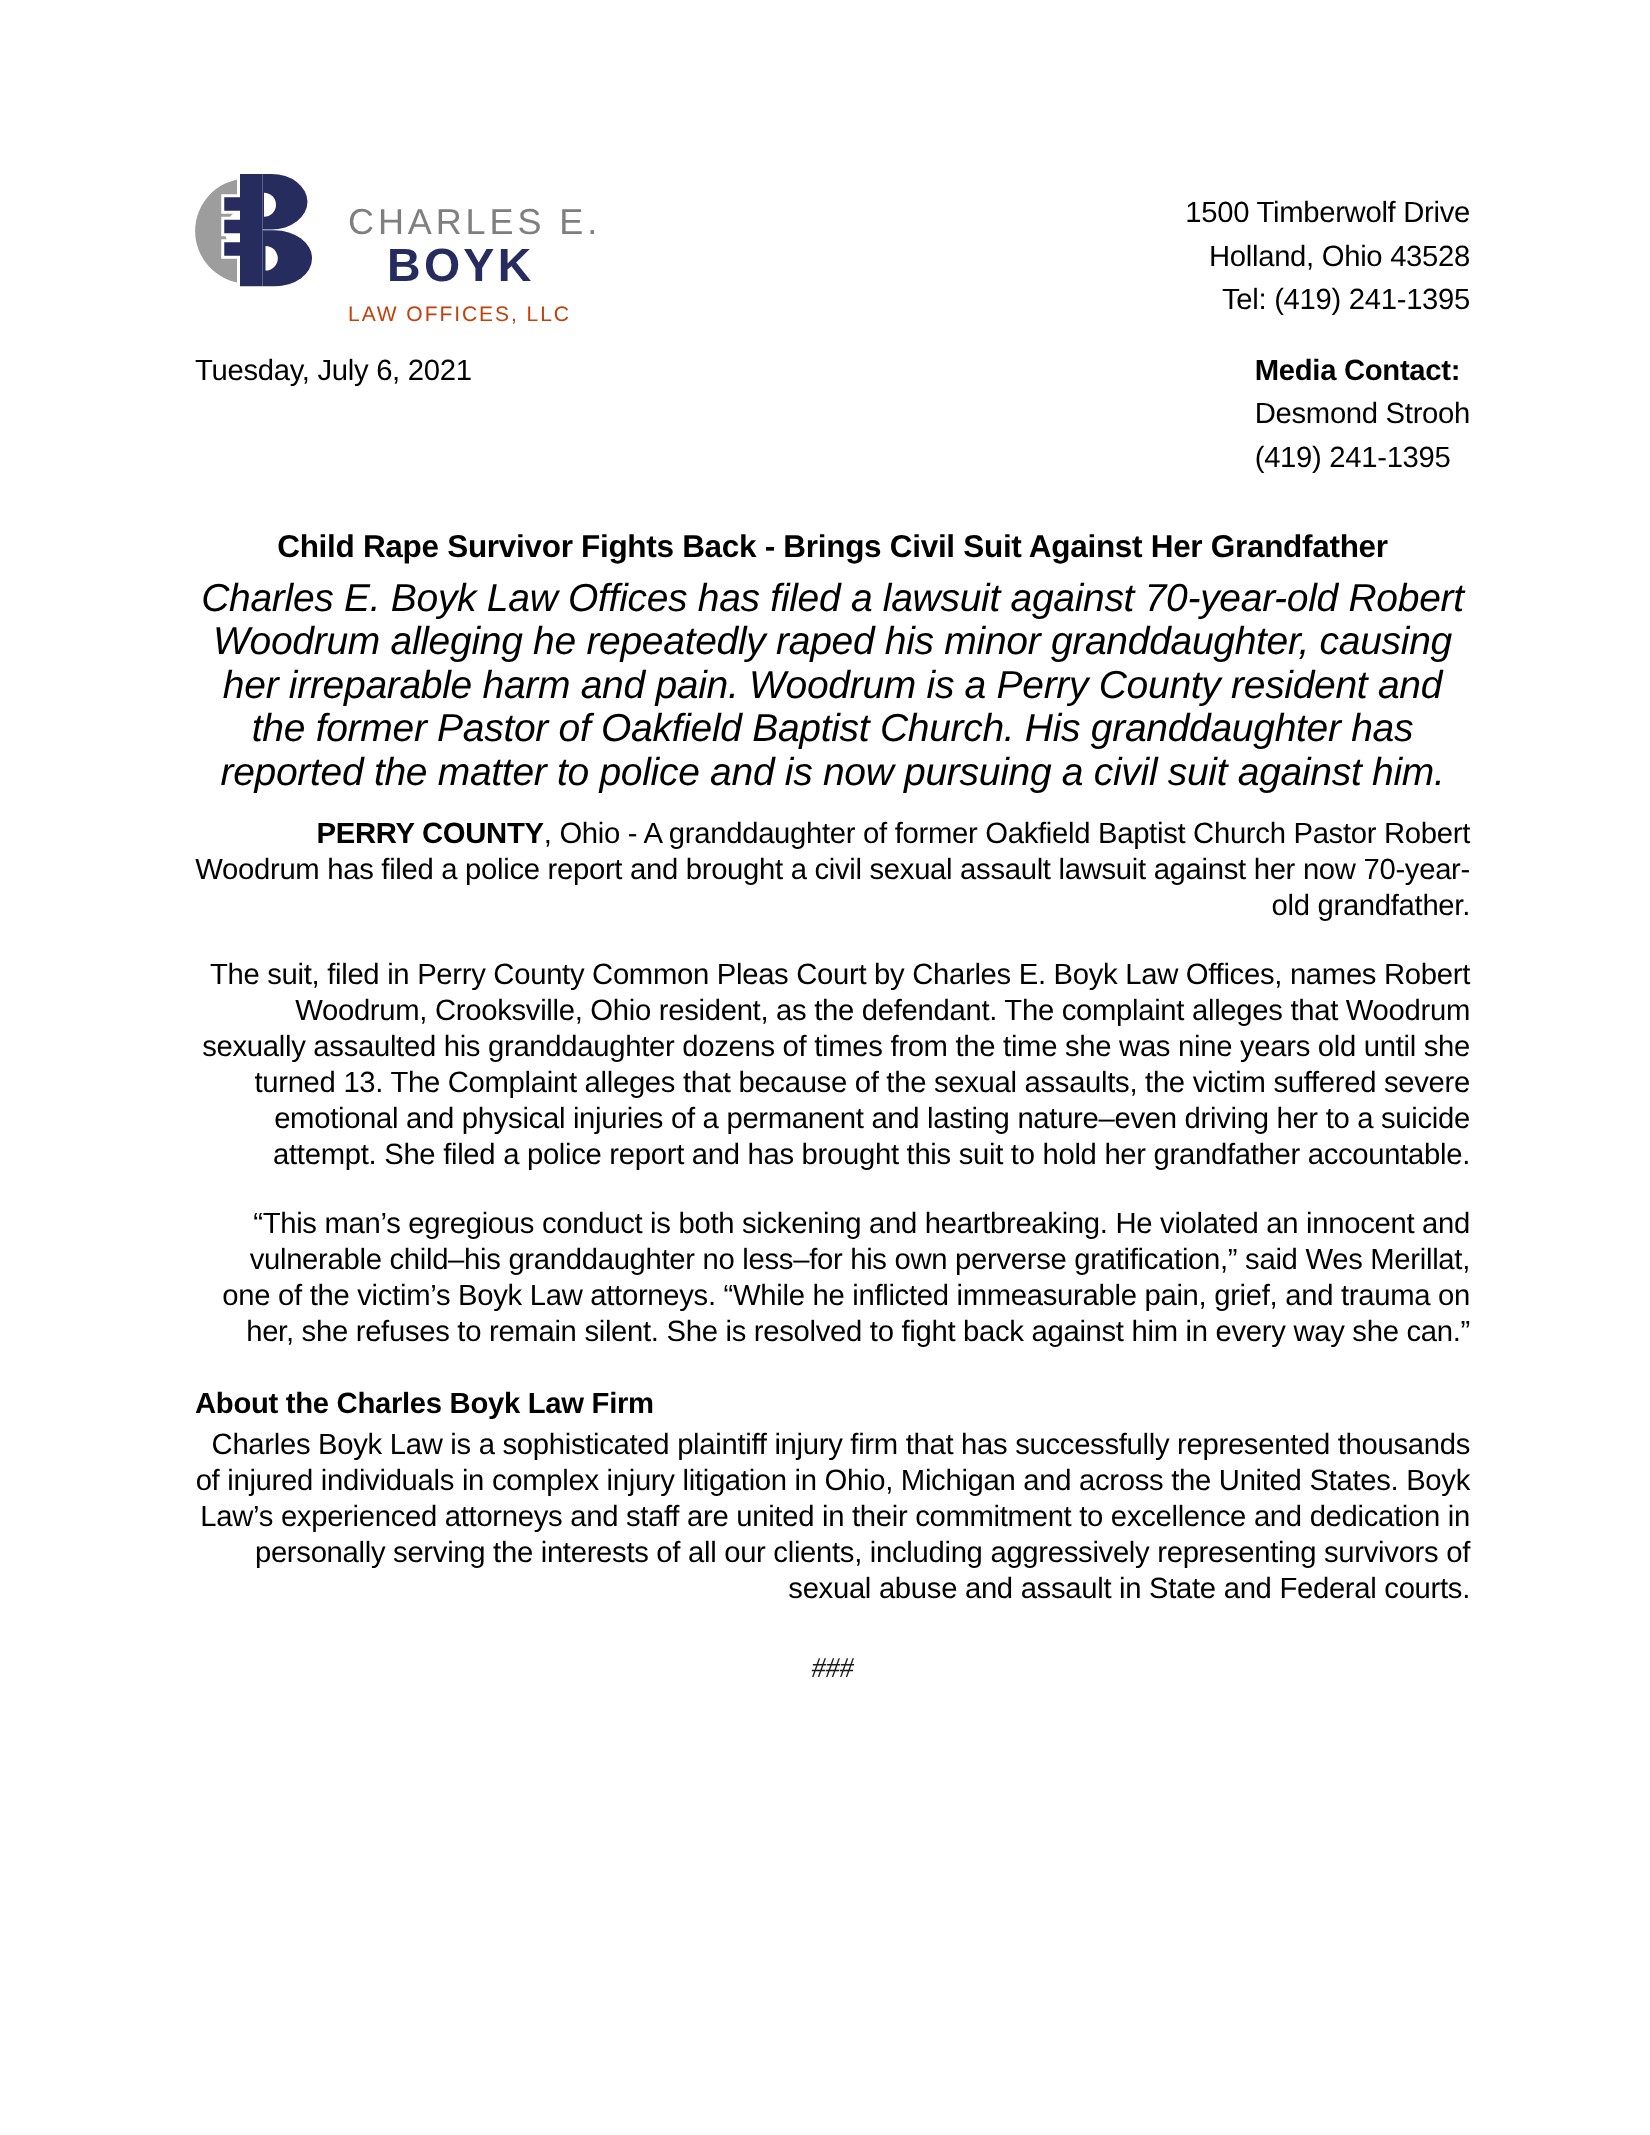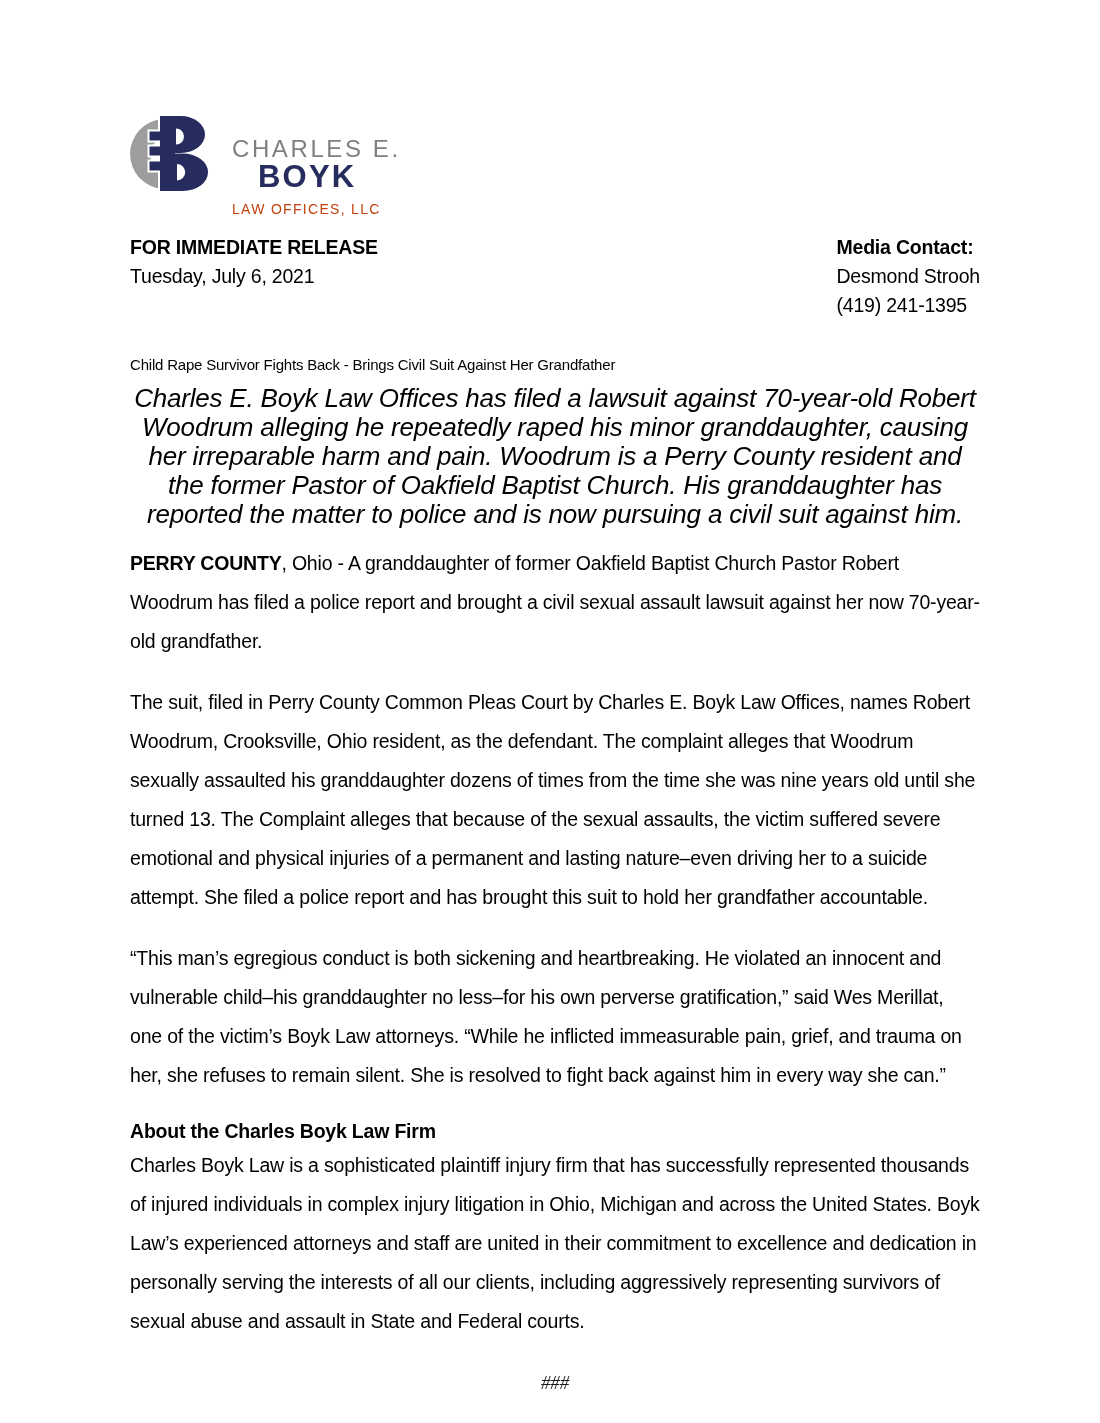--- a/index.html
+++ b/index.html
@@ -64,38 +64,39 @@
   }
   .release-right { }
   .bold { font-weight: bold; }
   .website-link {
     color: #2222cc;
     text-decoration: underline;
     cursor: pointer;
   }
   
   .headline {
-    text-align: left;
-    font-size: 15px;
-    font-weight: normal;
+    text-align: center;
+    font-size: 21px;
+    font-weight: bold;
     margin: 31px 0 5px 0;
     line-height: 28px;
   }
   .subhead {
     text-align: center;
     font-style: italic;
     font-size: 26px;
     line-height: 29px;
     margin: 0 0 15px 0;
   }
   
   .body-p {
     font-size: 19.5px;
-    line-height: 39px;
+    line-height: 24px;
     margin: 0 0 22px 0;
+    text-align: right;
   }
   .bold-italic { font-weight: bold; font-style: italic; }
   .about-heading {
     font-size: 19.5px;
     font-weight: bold;
     line-height: 29px;
     margin: 0;
   }
   .about-p { margin-bottom: 0; }
   .end-mark {
@@ -137,25 +138,29 @@
           <path fill="#ffffff" d="M47,48 a8.2,8.2 0 0 1 0,16.4 z"></path>
           <path fill="#ffffff" d="M78,33 L62,37.5 L78,42 z"></path>
         </svg>
       </div>
       <div class="logo-text">
         <div class="logo-line1">CHARLES E.</div>
         <div class="logo-line2">BOYK</div>
         <div class="logo-line3">LAW OFFICES, LLC</div>
       </div>
     </div>
+    <div class="address-block">
+      <div>1500 Timberwolf Drive</div>
+      <div>Holland, Ohio 43528</div>
+      <div>Tel: (419) 241-1395</div>
+    </div>
   </header>
 
   <div class="release-row">
     <div class="release-left">
-      <div class="bold">FOR IMMEDIATE RELEASE</div>
       <div>Tuesday, July 6, 2021</div>
     </div>
     <div class="release-right">
       <div class="bold">Media Contact:</div>
       <div>Desmond Strooh</div>
       <div>(419) 241-1395</div>
     </div>
   </div>
 
   <h1 class="headline">Child Rape Survivor Fights Back - Brings Civil Suit Against Her Grandfather</h1>

